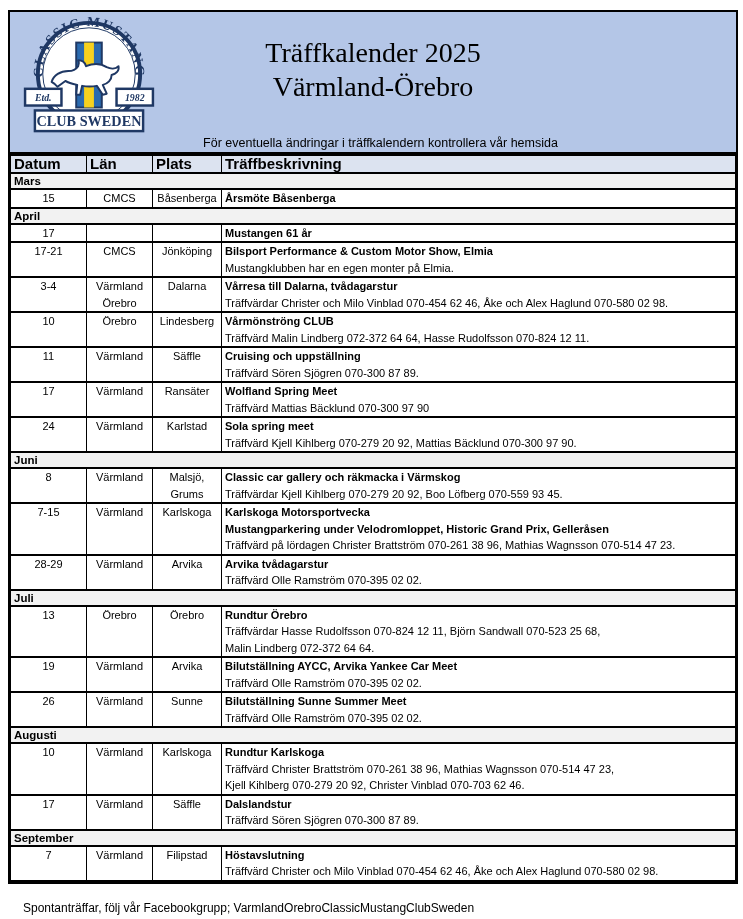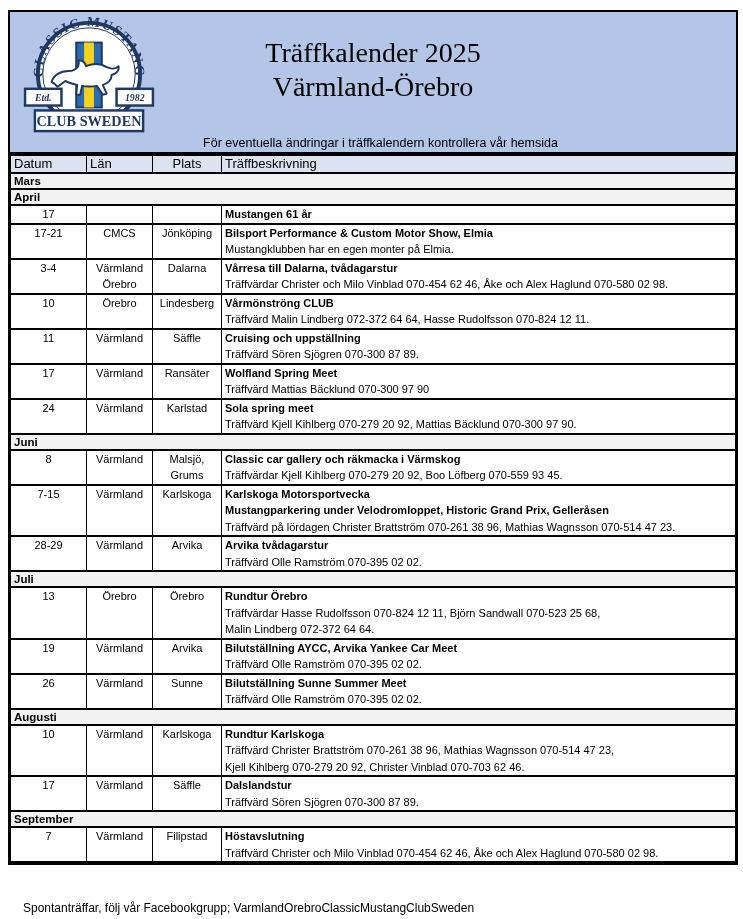--- a/index.html
+++ b/index.html
@@ -15,23 +15,23 @@
   .frame{position:absolute;left:8px;top:10px;width:730px;border:2px solid #000}
   .banner{position:relative;height:142px;background:var(--banner-blue);border-bottom:2px solid #000}
   .logo{position:absolute;left:10px;top:5px}
   .title-block{text-align:center;font-family:"Liberation Serif",serif;
                font-size:28px;line-height:1.22;padding-top:24px}
   .note{position:absolute;left:15px;right:0;bottom:2px;text-align:center;font-size:12.5px}
   table{border-collapse:collapse;width:100%;table-layout:fixed}
   th,td{border-left:1px solid #000;border-right:1px solid #000;
         border-top:2px solid #000;border-bottom:2px solid #000;
         vertical-align:top;padding:0 2px;font-size:11px}
-  th{background:var(--header-row);font-weight:normal;font-size:13px;
+  th{background:var(--header-row);font-weight:bold;font-size:15px;
      line-height:14px;padding:1px 3px;text-align:left}
-  th.center{text-align:center}
+  th.center{}
   .month-row td{background:var(--month-row);font-weight:bold;font-size:11.5px;
                 line-height:12px;padding:1px 3px}
   td.c{text-align:center;line-height:16.5px;white-space:pre-line}
   td.desc{padding-left:3px}
   .dline{line-height:16.5px;font-size:11px}
   .dline.b{font-weight:bold}
   .footer{position:absolute;left:23px;top:901px;font-size:12px}
 </style>
 </head>
 <body>
@@ -89,20 +89,28 @@
             <th>Datum</th>
             <th>Län</th>
             <th class="center">Plats</th>
             <th>Träffbeskrivning</th>
           </tr>
         </thead>
       <tbody>
           <tr class="month-row">
             <td colspan="4">Mars</td>
           </tr>
+          <tr>
+            <td class="c">15</td>
+            <td class="c">CMCS</td>
+            <td class="c">Båsenberga</td>
+            <td class="desc">
+              <div class="dline b">Årsmöte Båsenberga</div>
+            </td>
+          </tr>
           <tr class="month-row">
             <td colspan="4">April</td>
           </tr>
           <tr>
             <td class="c">17</td>
             <td class="c"></td>
             <td class="c"></td>
             <td class="desc">
               <div class="dline b">Mustangen 61 år</div>
             </td>

